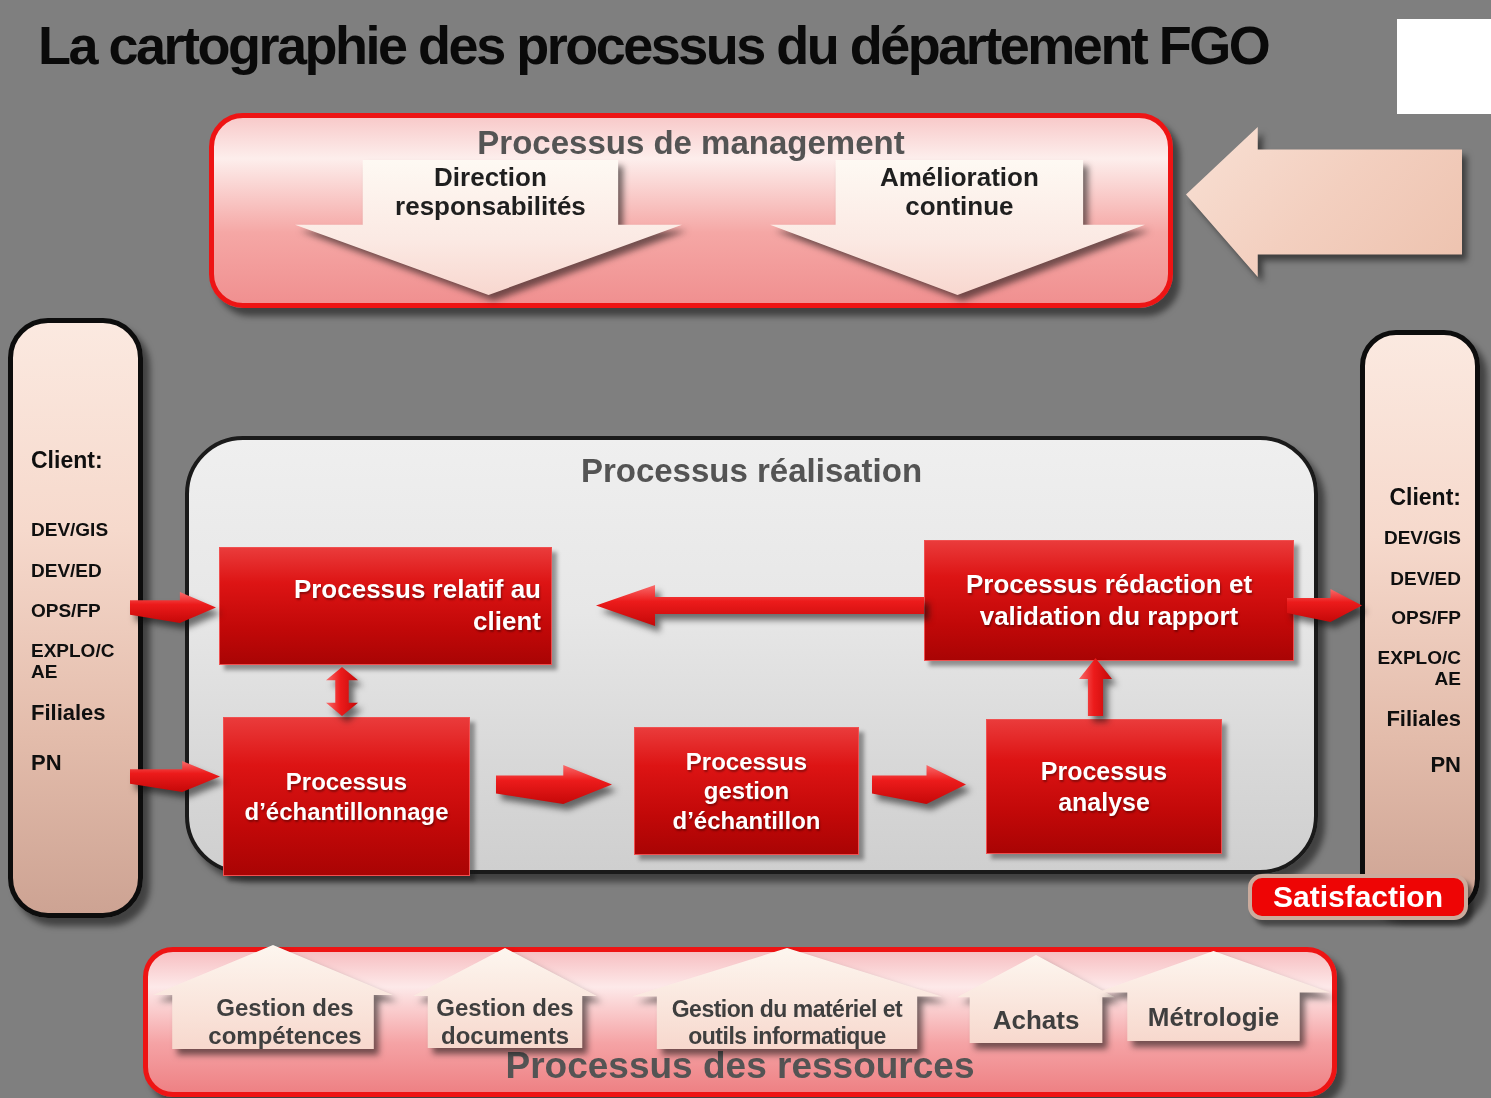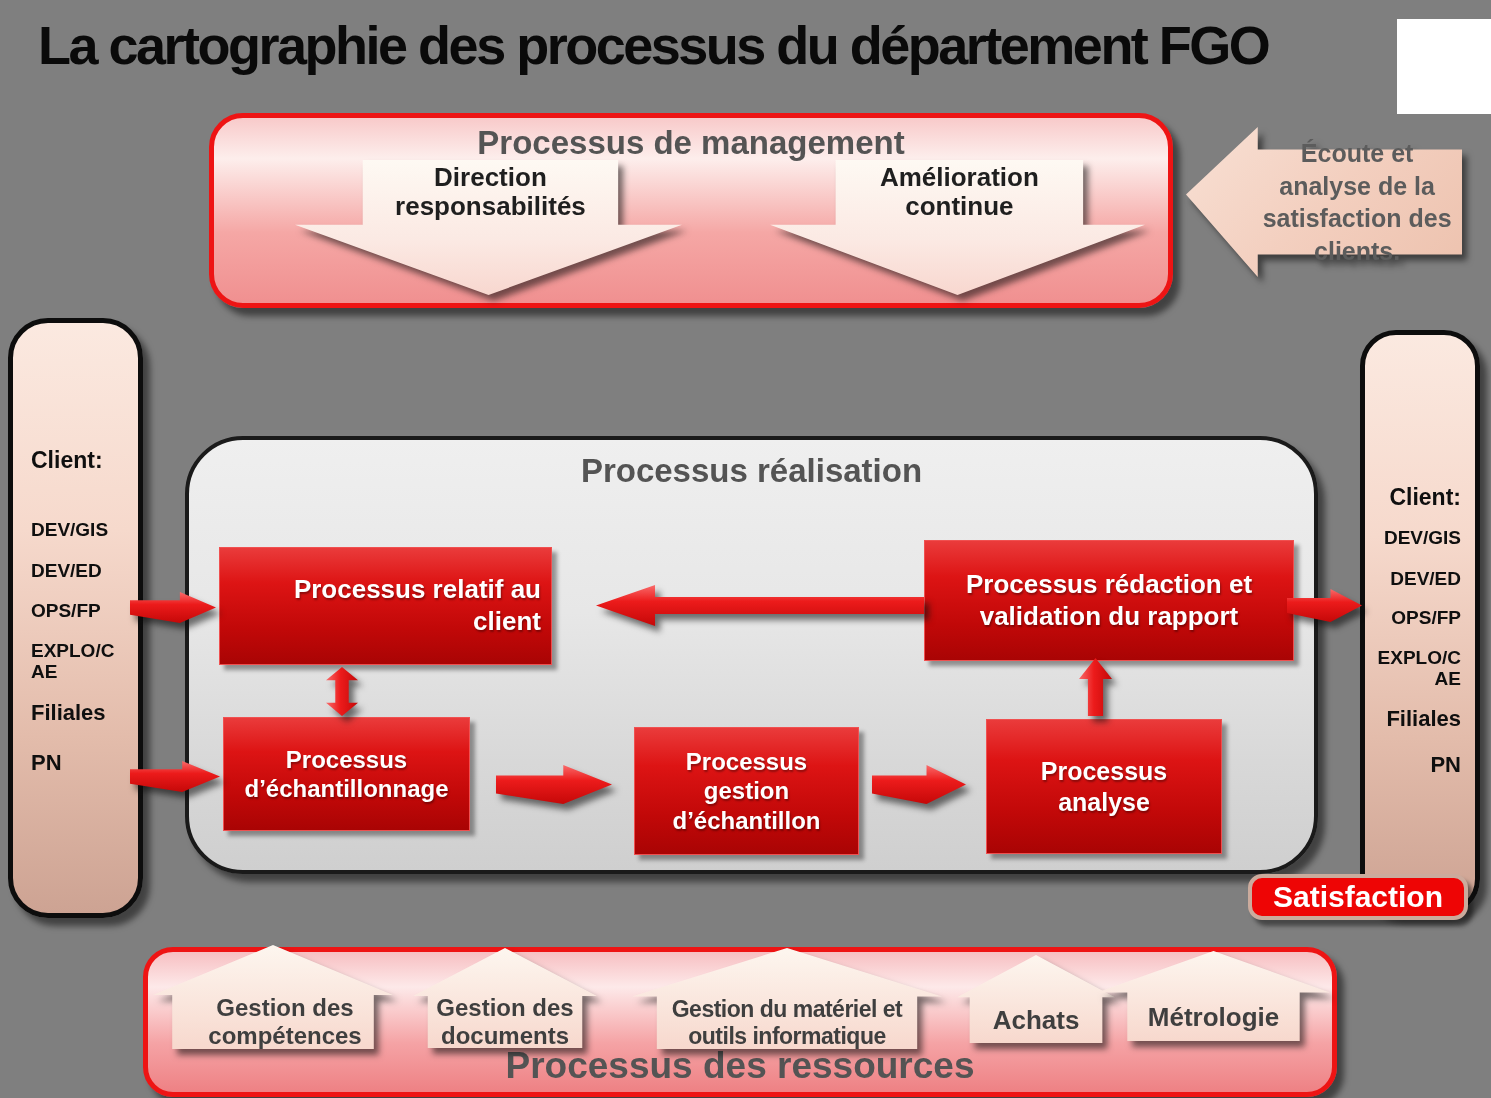--- a/index.html
+++ b/index.html
@@ -90,21 +90,20 @@
     </div>
     <div class="abs sh" style="left:556px;top:42px;width:375px;height:135px;">
       <div class="shape cream-down"></div>
       <div class="dlabel">Amélioration
 continue</div>
     </div>
   </div>
 
   <div class="abs sh" style="left:1186px;top:127px;width:276px;height:150px;">
     <div class="shape peach-left"></div>
-    <div class="ecoute-label">Écoute et analyse de la satisfaction des clients.</div>
   </div>
 
   <div class="abs panel panelL">
     <div class="abs pl-line cl-head" style="top:125px;">Client:</div>
     <div class="abs pl-line" style="top:196px;">DEV/GIS</div>
     <div class="abs pl-line" style="top:237px;">DEV/ED</div>
     <div class="abs pl-line" style="top:277px;">OPS/FP</div>
     <div class="abs pl-line" style="top:317px;">EXPLO/C AE</div>
     <div class="abs pl-line cl-big" style="top:378px;">Filiales</div>
     <div class="abs pl-line cl-big" style="top:428px;">PN</div>
@@ -118,21 +117,21 @@
     <div class="abs pr-line" style="top:312px;">EXPLO/C AE</div>
     <div class="abs pr-line cl-big" style="top:372px;">Filiales</div>
     <div class="abs pr-line cl-big" style="top:418px;">PN</div>
   </div>
 
   <div class="abs real">
     <div class="abs section-title real-title">Processus réalisation</div>
 
     <div class="abs redbox" style="left:30px;top:107px;width:333px;height:118px;font-size:26px;text-align:right;">Processus relatif au client</div>
     <div class="abs redbox" style="left:735px;top:100px;width:370px;height:121px;font-size:26px;">Processus rédaction et validation du rapport</div>
-    <div class="abs redbox" style="left:34px;top:277px;width:247px;height:114px;font-size:24px;">Processus d’échantillonnage</div>
+    <div class="abs redbox" style="left:34px;top:277px;width:247px;height:159px;font-size:24px;">Processus d’échantillonnage</div>
     <div class="abs redbox" style="left:445px;top:287px;width:225px;height:128px;font-size:24px;">Processus gestion d’échantillon</div>
     <div class="abs redbox" style="left:797px;top:279px;width:236px;height:135px;font-size:25px;">Processus analyse</div>
 
     <div class="abs sh" style="left:407px;top:145px;width:328px;height:41px;">
       <div class="shape red-grad ar-left-long"></div>
     </div>
     <div class="abs sh" style="left:307px;top:325px;width:116px;height:39px;">
       <div class="shape red-grad ar-right"></div>
     </div>
     <div class="abs sh" style="left:683px;top:325px;width:94px;height:39px;">

